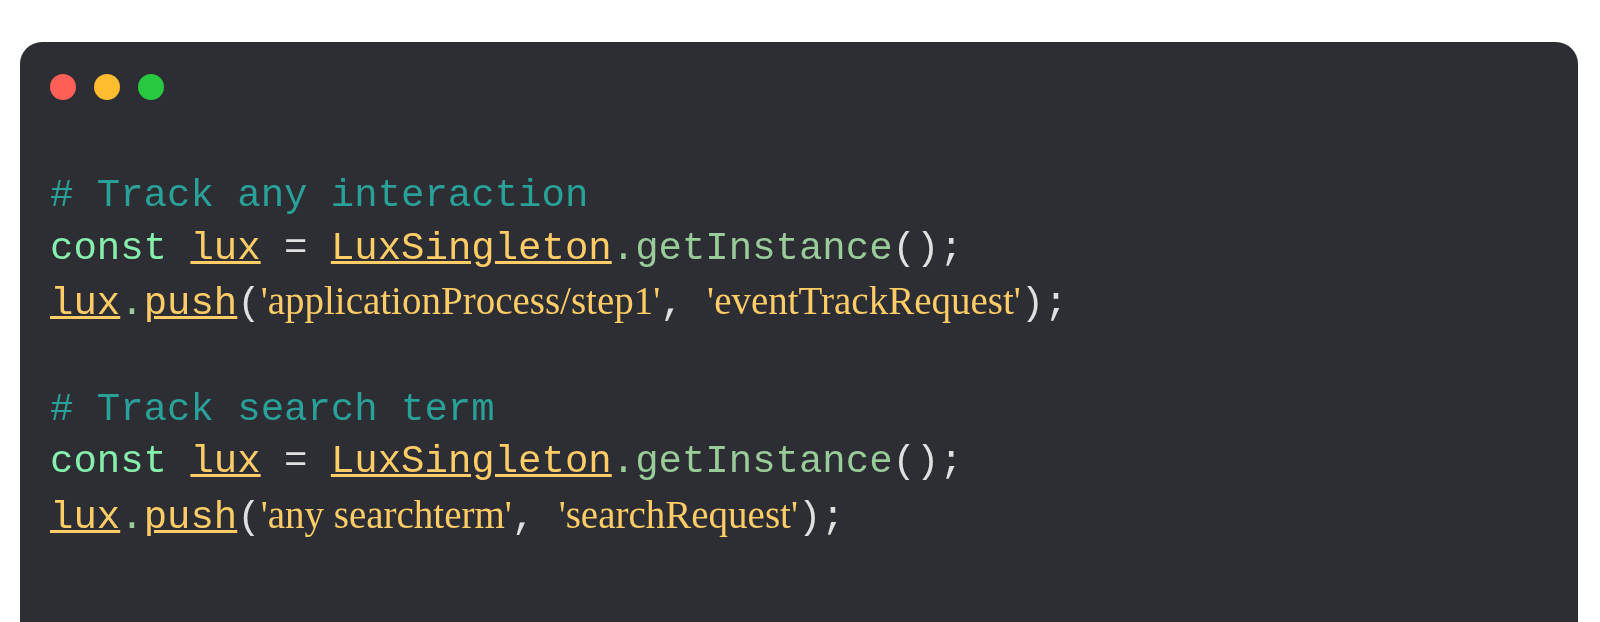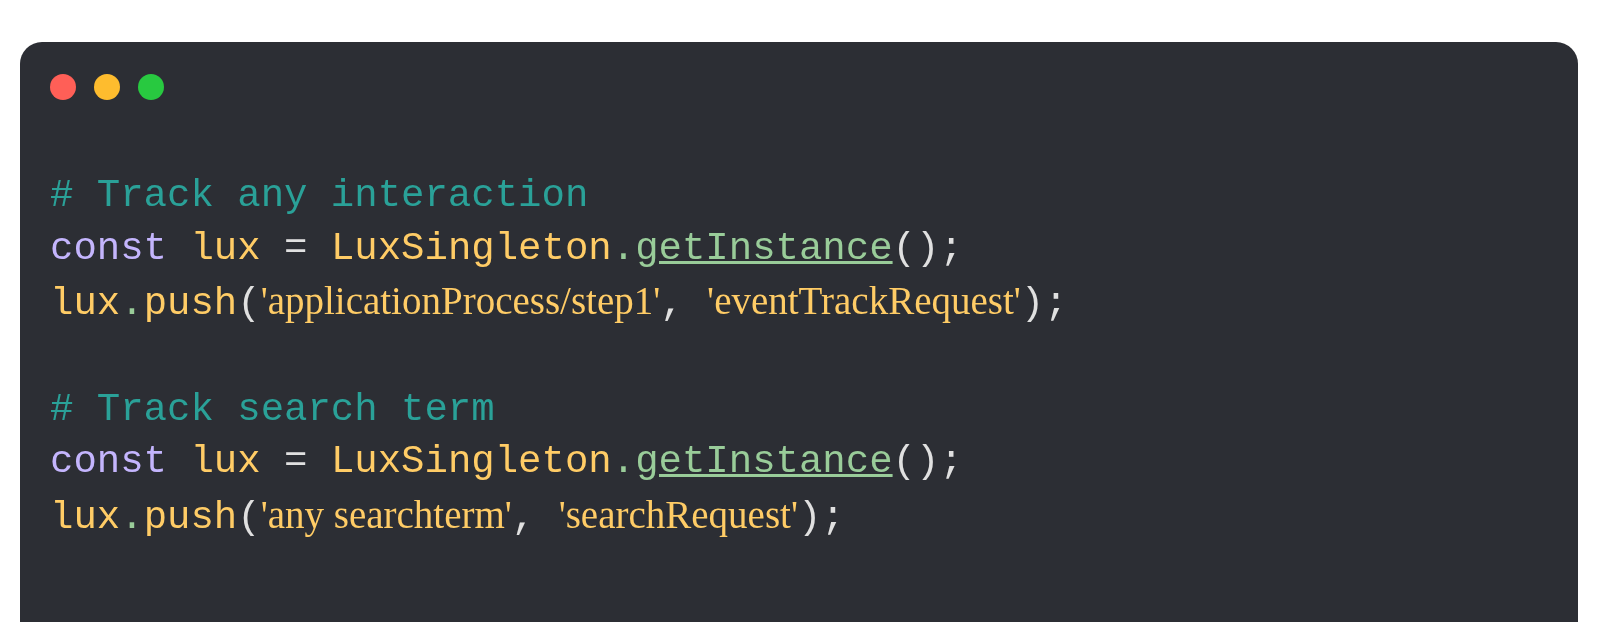--- a/index.html
+++ b/index.html
@@ -44,23 +44,23 @@
     font-size: 39px;
     line-height: 1.35;
     white-space: pre;
     letter-spacing: 0;
   }
   .code .line { display: block; min-height: 1em; }
 
   
   .tok-default  { color: #c5c8c6; }
   .tok-comment  { color: #2aa198; } 
-  .tok-keyword  { color: #c4b5fd; } 
-  .tok-ident1   { color: #ffcc66; } 
-  .tok-ident2   { color: #99cc99; text-decoration: underline; } 
+  .tok-keyword  { color: #86efac; } 
+  .tok-ident1   { color: #ffcc66; text-decoration: underline; } 
+  .tok-ident2   { color: #99cc99; } 
   .tok-punct    { color: #e0e0e0; }
   .tok-string   { color: #ffcc66; font-family: Liberation Serif, serif; } 
   .tok-dot      { color: #99cc99; }
 </style>
 </head>
 <body>
 
 <div class="window">
 
   <div class="titlebar">

